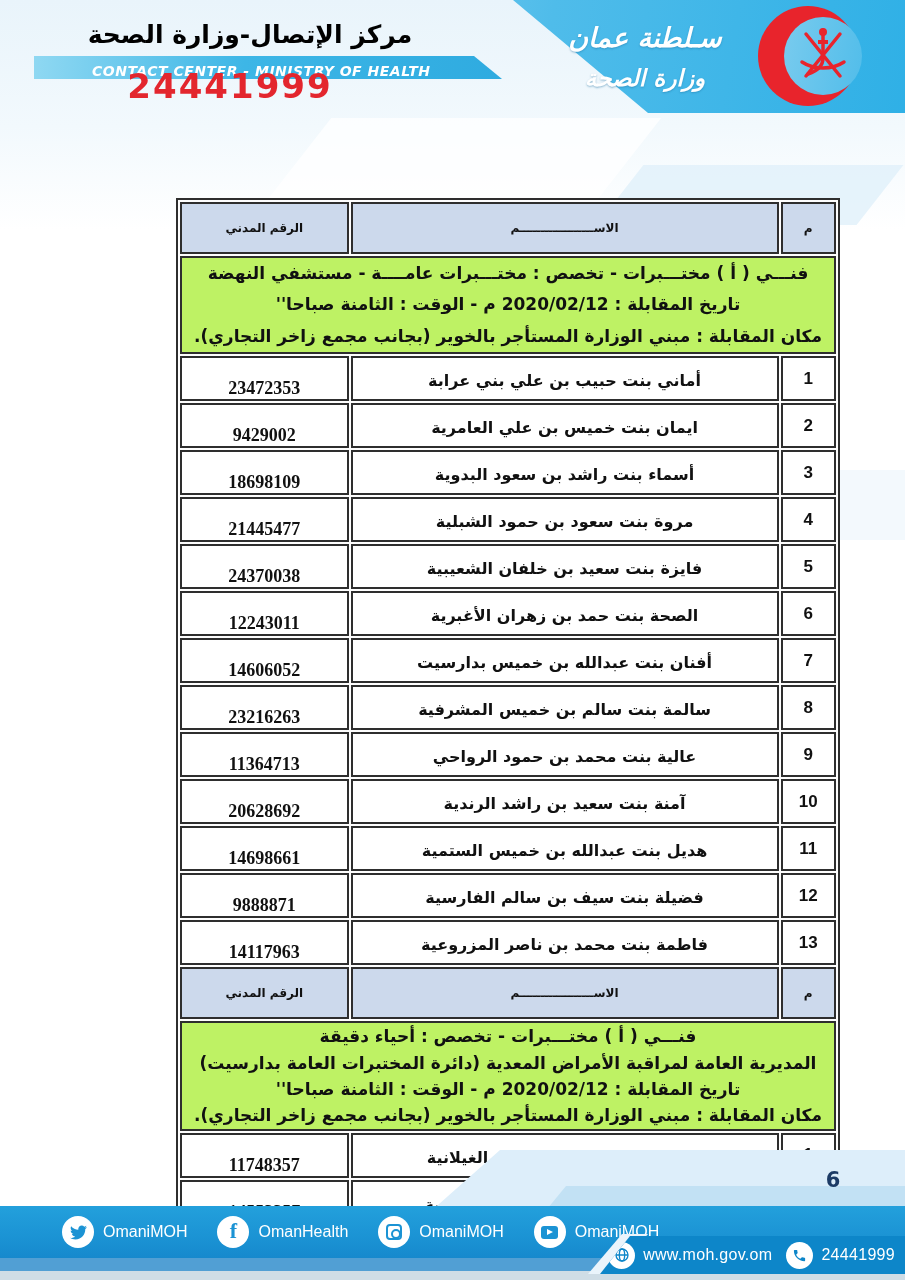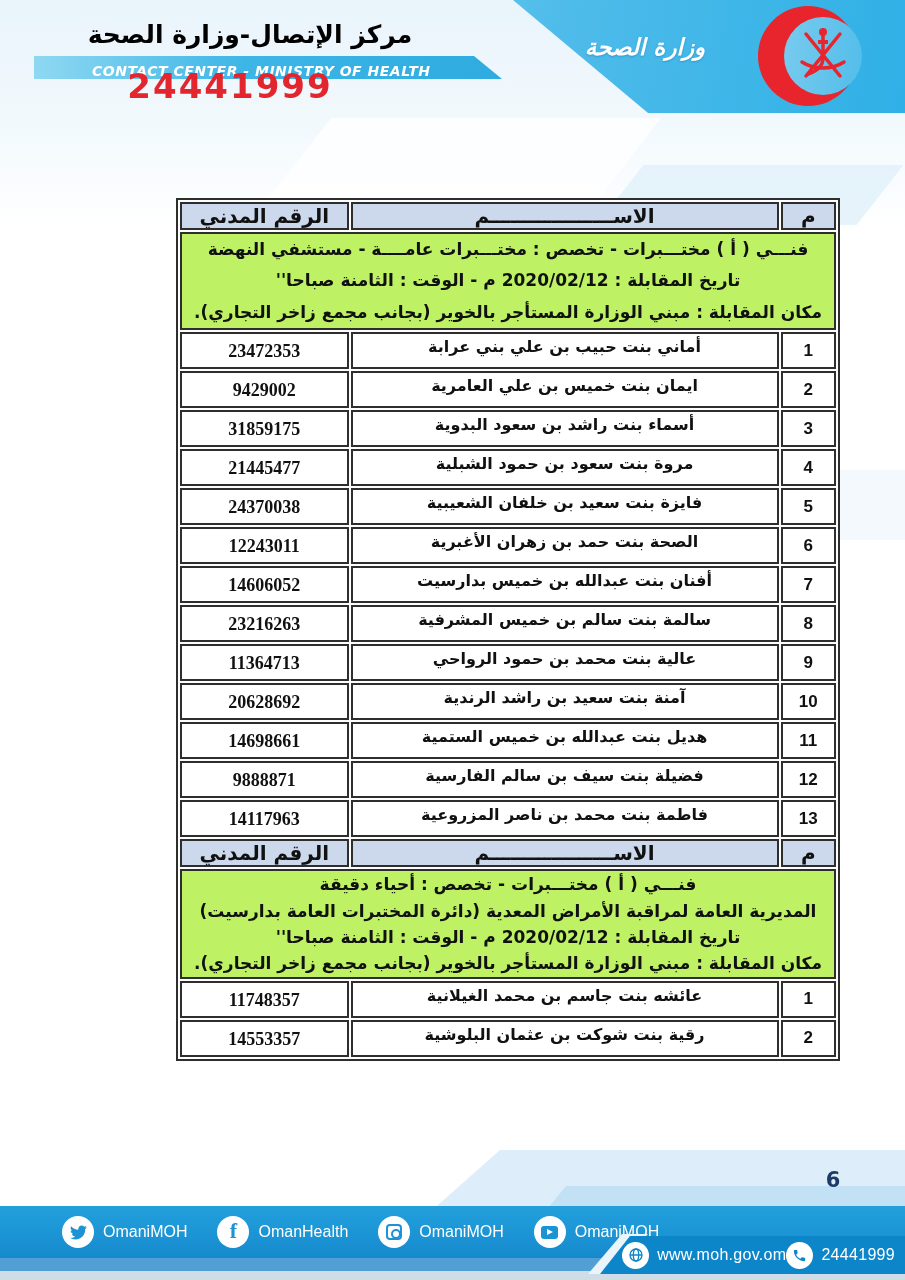--- a/index.html
+++ b/index.html
@@ -40,27 +40,27 @@
   .cres-outer{position:absolute;left:0;top:0;width:100px;height:100px;border-radius:50%;background:#e8242c;}
   .cres-inner{position:absolute;left:26px;top:11px;width:78px;height:78px;border-radius:50%;
     background:linear-gradient(100deg,#79cbee,#51bdea);}
   .emblem{position:absolute;left:36px;top:18px;}
 
   
   .table-wrap{position:absolute;top:198px;left:176px;width:664px;}
   table.roster{border-collapse:separate;border-spacing:2px;width:664px;direction:rtl;
     background:#fdfdfd;border:2px solid #2e2e2e;table-layout:fixed;}
   table.roster td{border:2px solid #2e2e2e;text-align:center;font-weight:bold;color:#111;}
-  .header-row td{background:#ccd9ec;height:28px;font-size:20px;vertical-align:middle;}
+  .header-row td{background:#ccd9ec;height:52px;font-size:12px;vertical-align:middle;}
   .info-cell{background:#bef264;vertical-align:middle;font-size:17px;direction:rtl;}
   .info-cell .iline{line-height:1.85;}
   .sec1 .info-cell .iline{line-height:1.55;}
   .data-row td{height:37px;background:#ffffff;}
-  .cell-name{font-size:16px;vertical-align:top;padding-top:3px;direction:rtl;}
-  .cell-civil{font-family:"Liberation Serif",serif;font-size:18px;vertical-align:top;padding-top:7px;}
+  .cell-name{font-size:16px;vertical-align:top;padding-top:13px;direction:rtl;}
+  .cell-civil{font-family:"Liberation Serif",serif;font-size:18px;vertical-align:top;padding-top:20px;}
   .cell-idx{font-size:17px;vertical-align:middle;font-family:"Liberation Sans",sans-serif;}
 
   
   .f-pale1{position:absolute;top:1150px;left:430px;width:475px;height:62px;background:#ddeefa;
     clip-path:polygon(70px 0,100% 0,100% 100%,0 100%);}
   .f-pale2{position:absolute;top:1186px;left:520px;width:385px;height:56px;background:#c2e1f4;
     clip-path:polygon(46px 0,100% 0,100% 100%,0 100%);}
   .f-page{position:absolute;top:1168px;left:818px;width:30px;text-align:center;
     font-size:21px;color:#1c3b66;font-weight:bold;}
   .f-bar{position:absolute;top:1206px;left:0;width:905px;height:52px;
@@ -76,36 +76,37 @@
   .ig-box{width:16px;height:16px;border:2px solid #1b93d4;border-radius:4px;position:relative;}
   .ig-box::after{content:"";position:absolute;left:3px;top:3px;width:6px;height:6px;
     border:2px solid #1b93d4;border-radius:50%;}
   .yt-box{width:17px;height:13px;background:#1b93d4;border-radius:3px;position:relative;}
   .yt-box::after{content:"";position:absolute;left:6px;top:3.5px;border-left:6px solid #fff;
     border-top:3px solid transparent;border-bottom:3px solid transparent;}
   .f-right-sliver{position:absolute;top:1234px;left:588px;width:320px;height:40px;background:#eaf4fb;
     clip-path:polygon(34px 0,60px 0,26px 100%,0 100%);}
   .f-right{position:absolute;top:1236px;left:600px;width:305px;height:38px;background:#0d86c9;
     clip-path:polygon(30px 0,100% 0,100% 100%,0 100%);
-    display:flex;align-items:center;justify-content:flex-end;gap:0;padding:0 10px 0 0;}
+    display:flex;align-items:center;justify-content:flex-end;gap:14px;padding:0 10px 0 0;}
   .fr-item{display:flex;align-items:center;gap:8px;}
   .fr-circle{width:27px;height:27px;border-radius:50%;background:#ffffff;
     display:flex;align-items:center;justify-content:center;color:#0d86c9;}
   .fr-text{color:#ffffff;font-size:16px;font-family:"Liberation Sans",sans-serif;letter-spacing:.3px;}
 </style>
 </head>
 <body>
 
 <div class="bg-top"></div>
 <div class="bg-shape bg-s1"></div>
 <div class="bg-shape bg-s2"></div>
 <div class="bg-shape bg-s3"></div>
 
 <div class="banner"></div>
 <div class="banner-cal">
+  <div class="l1">سـلطنة عمان</div>
   <div class="l2">وزارة الصحة</div>
 </div>
 <div class="crescent">
   <div class="cres-outer"></div>
   <div class="cres-inner"></div>
   <svg class="emblem" width="58" height="62" viewBox="0 0 58 62">
     <g stroke="#e8242c" stroke-width="3.5" fill="none" stroke-linecap="round">
       <path d="M12 10 L46 52"></path>
         <path d="M46 10 L12 52"></path>
       <path d="M29 6 L29 34"></path>
@@ -158,21 +159,21 @@
 
   <tr class="data-row">
     <td class="cell-idx">2</td>
     <td class="cell-name">ايمان بنت خميس بن علي العامرية</td>
     <td class="cell-civil">9429002</td>
   </tr>
 
   <tr class="data-row">
     <td class="cell-idx">3</td>
     <td class="cell-name">أسماء بنت راشد بن سعود البدوية</td>
-    <td class="cell-civil">31859175</td>
+    <td class="cell-civil">18698109</td>
   </tr>
 
   <tr class="data-row">
     <td class="cell-idx">4</td>
     <td class="cell-name">مروة بنت سعود بن حمود الشبلية</td>
     <td class="cell-civil">21445477</td>
   </tr>
 
   <tr class="data-row">
     <td class="cell-idx">5</td>

